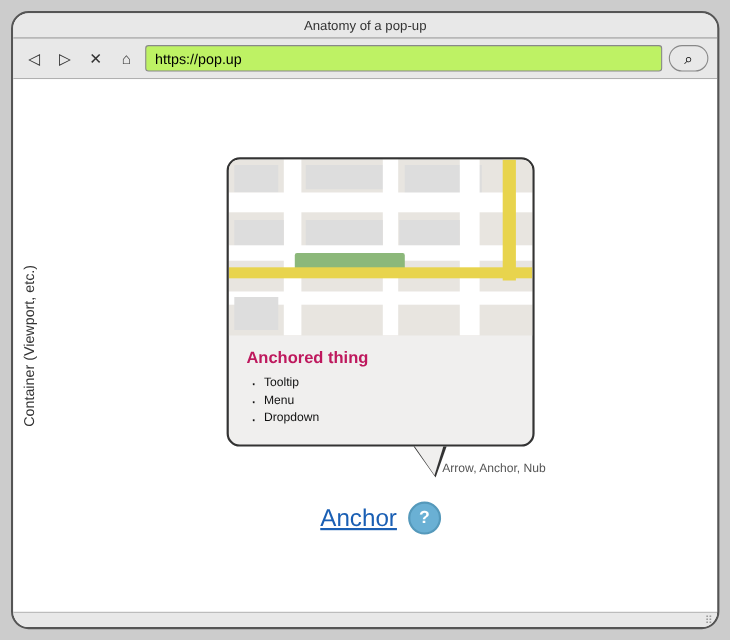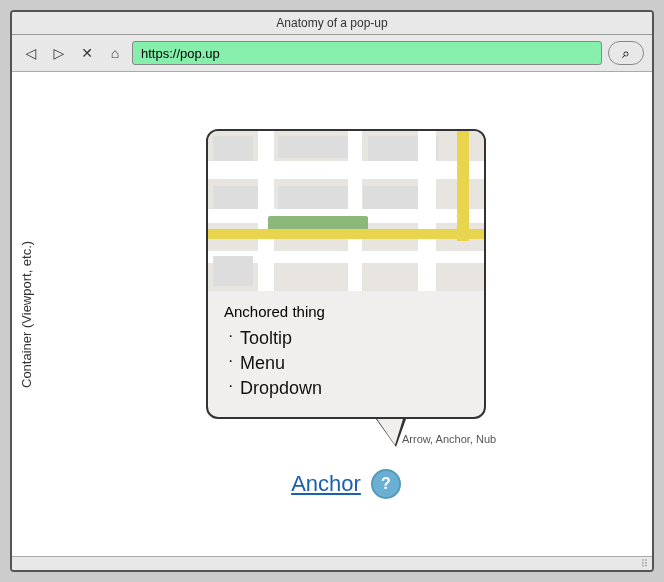--- a/index.html
+++ b/index.html
@@ -12,21 +12,21 @@
       width: 664px;
       height: 582px;
       overflow: hidden;
     }
 
     .browser-window {
       width: 644px;
       height: 562px;
       background: #fff;
       border: 2px solid #555;
-      border-radius: 4px;
+      border-radius: 16px;
       display: flex;
       flex-direction: column;
       overflow: hidden;
     }
 
     .browser-titlebar {
       background: #e8e8e8;
       border-bottom: 1px solid #999;
       padding: 4px 8px;
       text-align: center;
@@ -57,21 +57,21 @@
       border: none;
     }
 
     .address-bar {
       flex: 1;
       height: 24px;
       border: 1.5px solid #888;
       border-radius: 3px;
       padding: 0 8px;
       font-size: 13px;
-      background: #86efac;
+      background: #bef264;
     }
 
     .search-btn {
       width: 36px;
       height: 24px;
       border: 1.5px solid #888;
       border-radius: 12px;
       background: #e8e8e8;
       display: flex;
       align-items: center;
@@ -242,33 +242,33 @@
       background: #ddd;
       left: 160px; top: 5px;
     }
 
     .popup-body {
       padding: 12px 16px 16px 16px;
     }
 
     .popup-title {
       font-size: 15px;
-      font-weight: normal;
+      font-weight: bold;
       margin-bottom: 6px;
-      color: #000000;
+      color: #be185d;
     }
 
     .popup-list {
       list-style: none;
       padding: 0;
       margin: 0;
     }
 
     .popup-list li {
-      font-size: 18px;
+      font-size: 11px;
       color: #111;
       padding: 2px 0 2px 16px;
       position: relative;
     }
 
     .popup-list li::before {
       content: '·';
       position: absolute;
       left: 4px;
       font-size: 16px;

